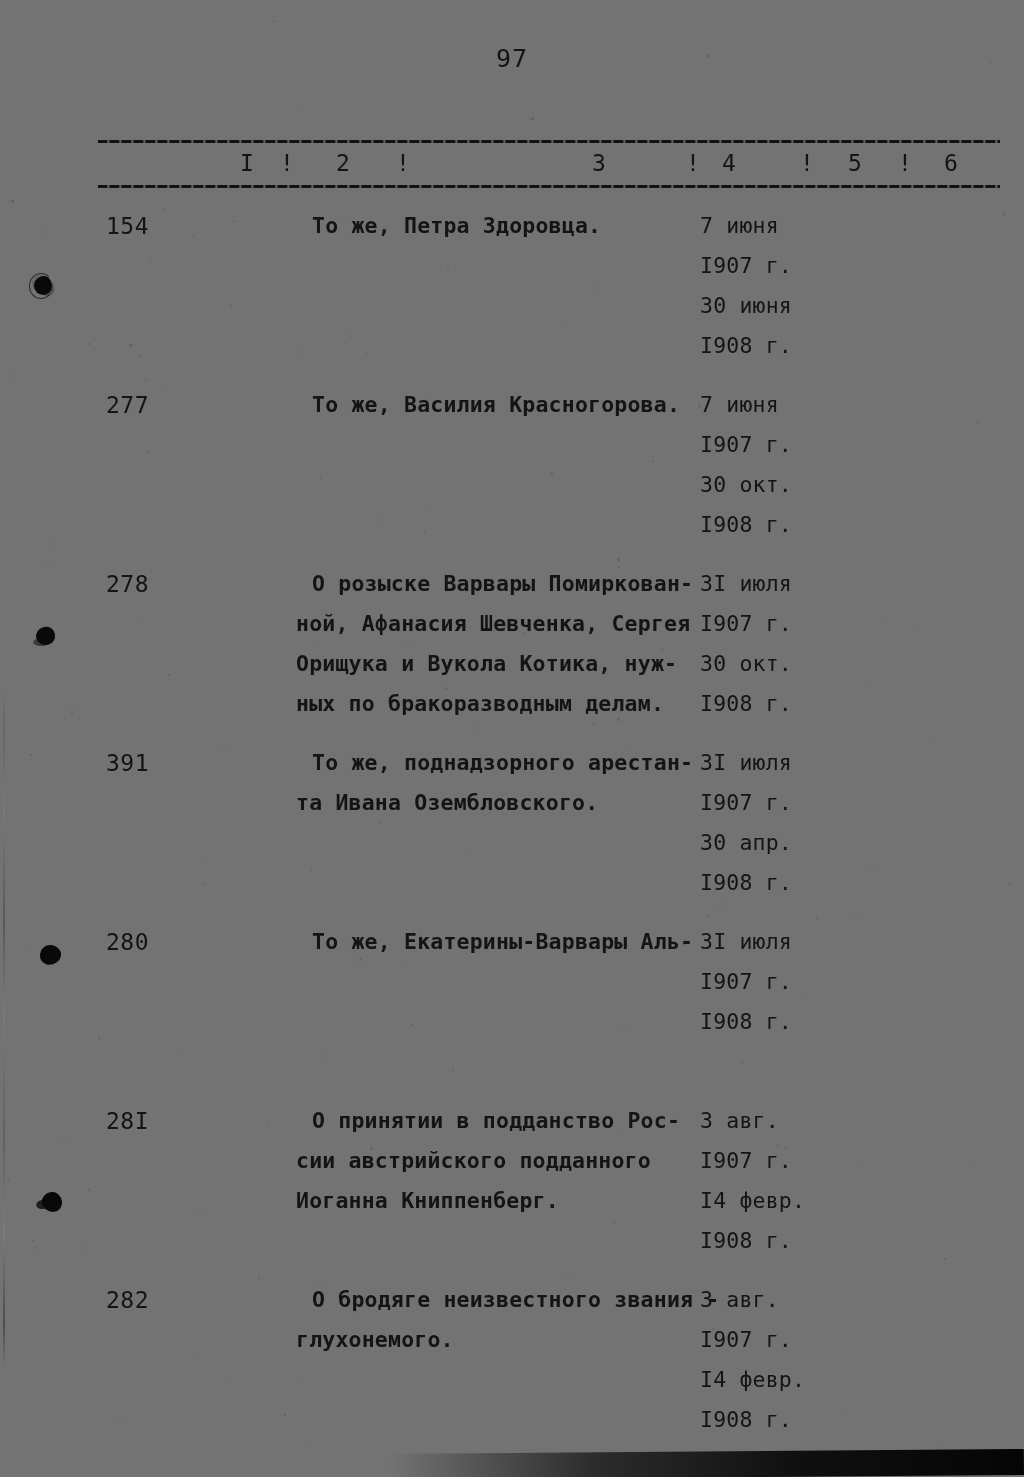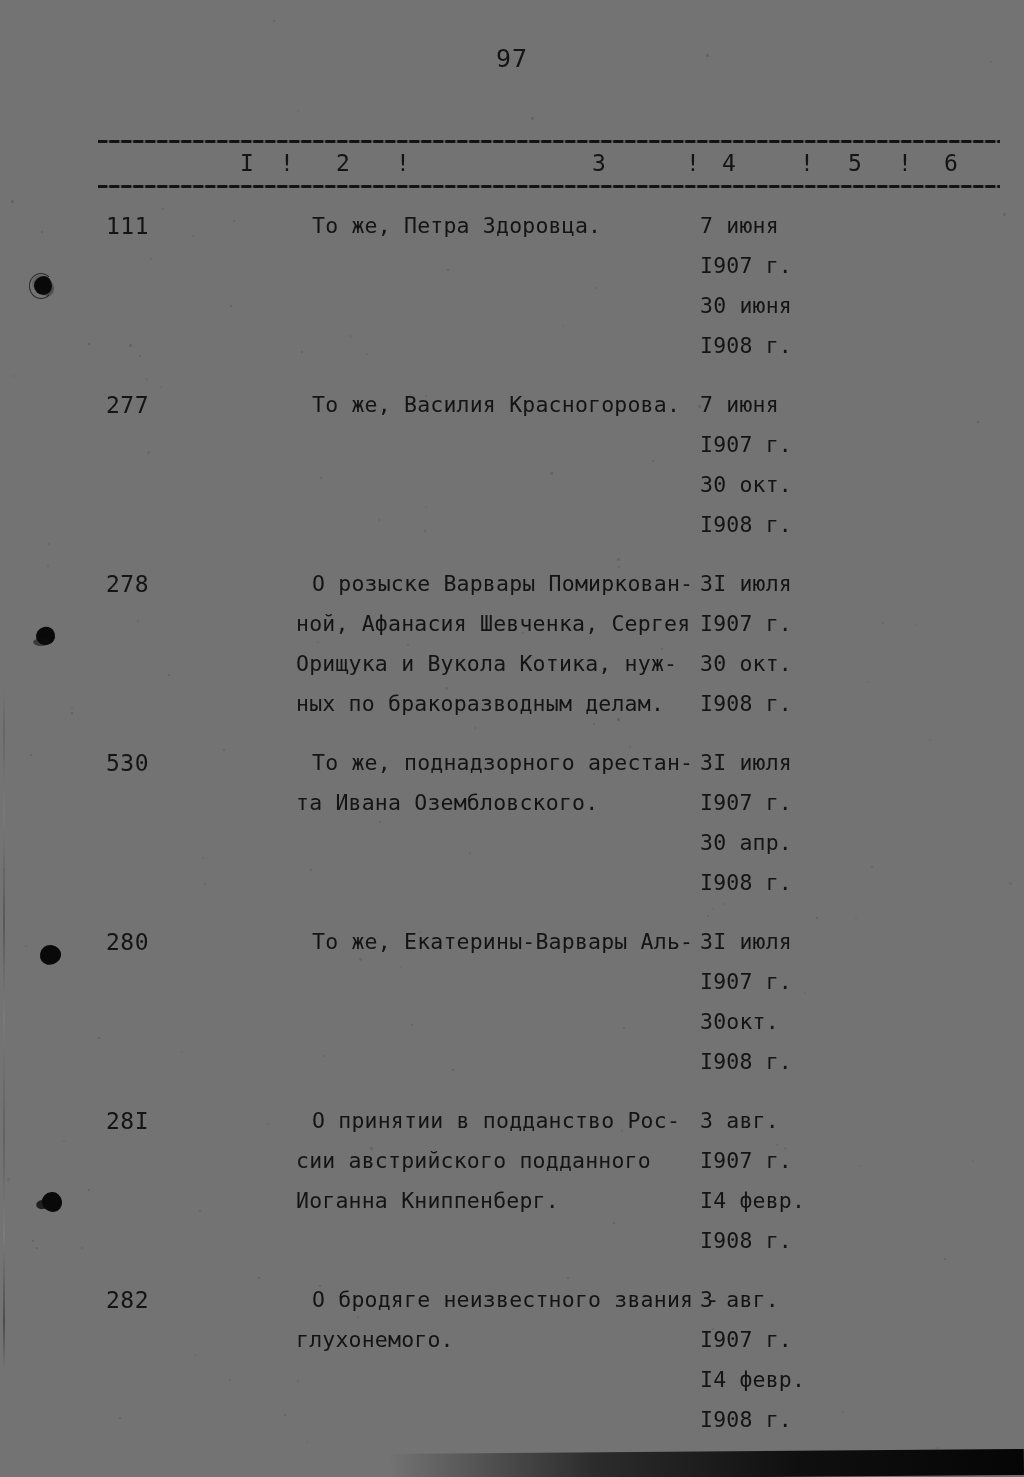--- a/index.html
+++ b/index.html
@@ -132,20 +132,21 @@
   }
   .entry-desc {
     position: absolute;
     left: 296px;
     top: 0;
     width: 400px;
     font-size: 21.5px;
     line-height: 40px;
     letter-spacing: 0.2px;
     white-space: pre;
+    font-weight: bold;
   }
   .entry-desc .line:first-child {
     padding-left: 16px;
   }
   .entry-dates {
     position: absolute;
     left: 700px;
     top: 0;
     width: 220px;
     font-size: 21.5px;
@@ -241,43 +242,43 @@
         <div class="col-head" style="left: 618px; width: 26px;">4</div>
         <div class="col-head" style="left: 698px; width: 22px;">!</div>
         <div class="col-head" style="left: 744px; width: 26px;">5</div>
         <div class="col-head" style="left: 796px; width: 22px;">!</div>
         <div class="col-head" style="left: 840px; width: 26px;">6</div>
       </div>
   </div>
 
   <div class="entries" id="entries">
       <div class="entry" style="height: 160px;">
-        <div class="entry-number">111</div>
+        <div class="entry-number">154</div>
         <div class="entry-desc"><span class="line">То же, Петра Здоровца.</span></div>
         <div class="entry-dates"><span class="line">7 июня</span><span class="line">I907 г.</span><span class="line">30 июня</span><span class="line">I908 г.</span></div>
       </div>
       <div class="entry" style="height: 160px; margin-top: 9px;">
         <div class="entry-number">277</div>
         <div class="entry-desc"><span class="line">То же, Василия Красногорова.</span></div>
         <div class="entry-dates"><span class="line">7 июня</span><span class="line">I907 г.</span><span class="line">30 окт.</span><span class="line">I908 г.</span></div>
       </div>
       <div class="entry" style="height: 160px;">
         <div class="entry-number">278</div>
         <div class="entry-desc"><span class="line">О розыске Варвары Помиркован-</span><span class="line">ной, Афанасия Шевченка, Сергея</span><span class="line">Орищука и Вукола Котика, нуж-</span><span class="line">ных по бракоразводным делам.</span></div>
         <div class="entry-dates"><span class="line">3I июля</span><span class="line">I907 г.</span><span class="line">30 окт.</span><span class="line">I908 г.</span></div>
       </div>
       <div class="entry" style="height: 160px;">
-        <div class="entry-number">530</div>
+        <div class="entry-number">391</div>
         <div class="entry-desc"><span class="line">То же, поднадзорного арестан-</span><span class="line">та Ивана Озембловского.</span></div>
         <div class="entry-dates"><span class="line">3I июля</span><span class="line">I907 г.</span><span class="line">30 апр.</span><span class="line">I908 г.</span></div>
       </div>
       <div class="entry" style="height: 160px;">
         <div class="entry-number">280</div>
         <div class="entry-desc"><span class="line">То же, Екатерины-Варвары Аль-</span></div>
-        <div class="entry-dates"><span class="line">3I июля</span><span class="line">I907 г.</span><span class="line">30окт.</span><span class="line">I908 г.</span></div>
+        <div class="entry-dates"><span class="line">3I июля</span><span class="line">I907 г.</span><span class="line">I908 г.</span></div>
       </div>
       <div class="entry" style="height: 160px;">
         <div class="entry-number">28I</div>
         <div class="entry-desc"><span class="line">О принятии в подданство Рос-</span><span class="line">сии австрийского подданного</span><span class="line">Иоганна Книппенберг.</span></div>
         <div class="entry-dates"><span class="line">3 авг.</span><span class="line">I907 г.</span><span class="line">I4 февр.</span><span class="line">I908 г.</span></div>
       </div>
       <div class="entry" style="height: 160px;">
         <div class="entry-number">282</div>
         <div class="entry-desc"><span class="line">О бродяге неизвестного звания -</span><span class="line">глухонемого.</span></div>
         <div class="entry-dates"><span class="line">3 авг.</span><span class="line">I907 г.</span><span class="line">I4 февр.</span><span class="line">I908 г.</span></div>

